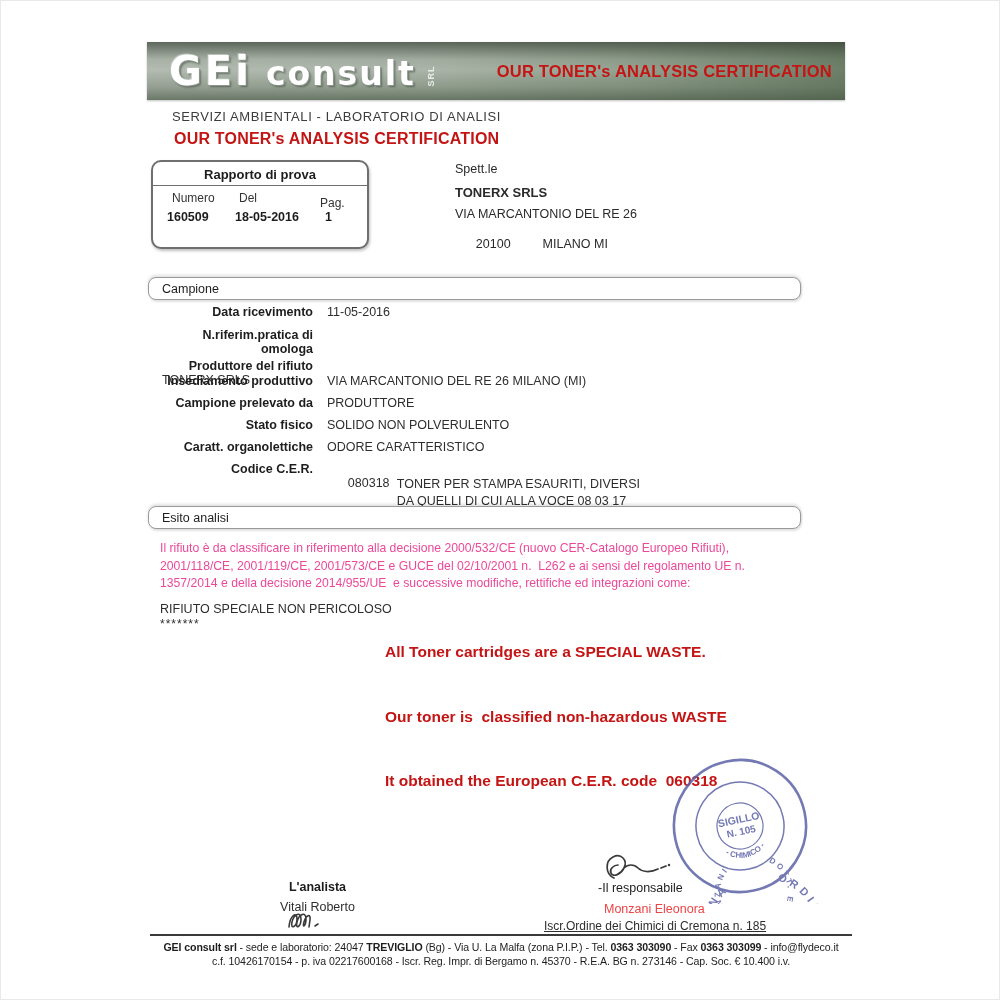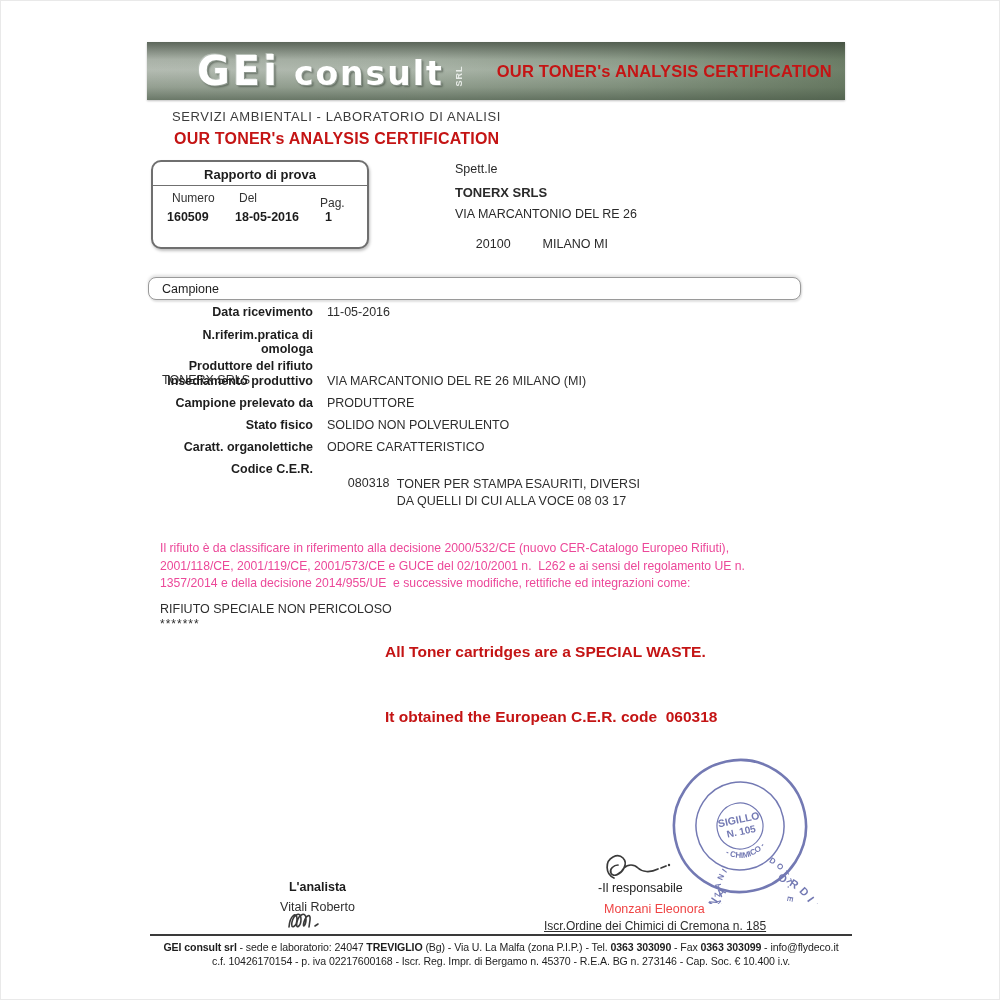--- a/index.html
+++ b/index.html
@@ -14,21 +14,20 @@
     background:
       linear-gradient(to bottom, rgba(62,72,60,.72) 0%, rgba(150,160,148,.18) 30%, rgba(240,244,240,.10) 48%, rgba(110,126,106,.40) 78%, rgba(78,94,76,.70) 100%),
       linear-gradient(to right, #adb5ab 0%, #a3aea1 40%, #8a9a87 68%, #5f7259 100%);
     box-shadow:0 1px 2px rgba(0,0,0,.25);
   }
   .logo{position:absolute;left:22px;top:4px;display:flex;align-items:baseline;}
   .logo-gei{
     font-family:"DejaVu Sans",sans-serif;font-weight:bold;font-size:40px;line-height:50px;
     color:#ffffff;letter-spacing:3px;
     text-shadow:1px 1px 0 #8d978d, -1px -1px 0 #b9c1b9, 2px 2px 2px rgba(40,50,40,.5);
-    margin-left:28px;
   }
   .logo-consult{
     font-family:"DejaVu Sans",sans-serif;font-weight:bold;font-size:33px;
     color:#ffffff;letter-spacing:2px;margin-left:14px;
     text-shadow:1px 1px 0 #8d978d, 2px 2px 2px rgba(40,50,40,.5);
   }
   .logo-srl{
     display:inline-block;transform:rotate(-90deg) translateX(6px);transform-origin:center;
     font-size:9px;font-weight:bold;color:#e8ece8;margin-left:4px;letter-spacing:1px;
   }
@@ -168,25 +167,27 @@
     <div class="field-label">Caratt. organolettiche</div>
     <div class="field-value">ODORE CARATTERISTICO</div>
   </div>
   <div class="field-row" style="top:462px;">
     <div class="field-label">Codice C.E.R.</div>
     <div class="field-value">
       <span class="cer-code">080318</span><span class="cer-desc"><span>TONER PER STAMPA ESAURITI, DIVERSI</span><br><span>DA QUELLI DI CUI ALLA VOCE 08 03 17</span></span>
     </div>
   </div>
 
+  <div class="section-bar bar-esito">Esito analisi</div>
   <div class="paragraph">Il rifiuto è da classificare in riferimento alla decisione 2000/532/CE (nuovo CER-Catalogo Europeo Rifiuti), 2001/118/CE, 2001/119/CE, 2001/573/CE e GUCE del 02/10/2001 n.  L262 e ai sensi del regolamento UE n. 1357/2014 e della decisione 2014/955/UE  e successive modifiche, rettifiche ed integrazioni come:</div>
   <div class="classification">RIFIUTO SPECIALE NON PERICOLOSO</div>
   <div class="stars">*******</div>
   <div class="red-note">
     <div>All Toner cartridges are a SPECIAL WASTE.</div>
+    <div>Our toner is  classified non-hazardous WASTE</div>
     <div>It obtained the European C.E.R. code  060318</div>
   </div>
 
   <svg class="stamp" width="156" height="156" viewBox="0 0 156 156">
     <g transform="rotate(-12 78 78)" font-family="Liberation Sans, sans-serif">
       <circle cx="78" cy="78" r="66" fill="none" stroke="#5b62a6" stroke-width="2.6"></circle>
       <circle cx="78" cy="78" r="44" fill="none" stroke="#5b62a6" stroke-width="1.5"></circle>
       <circle cx="78" cy="78" r="23" fill="none" stroke="#5b62a6" stroke-width="1.2"></circle>
       <defs>
         <path id="outerArc" d="M 78,133 A 55,55 0 1 1 77.9,133"></path>

